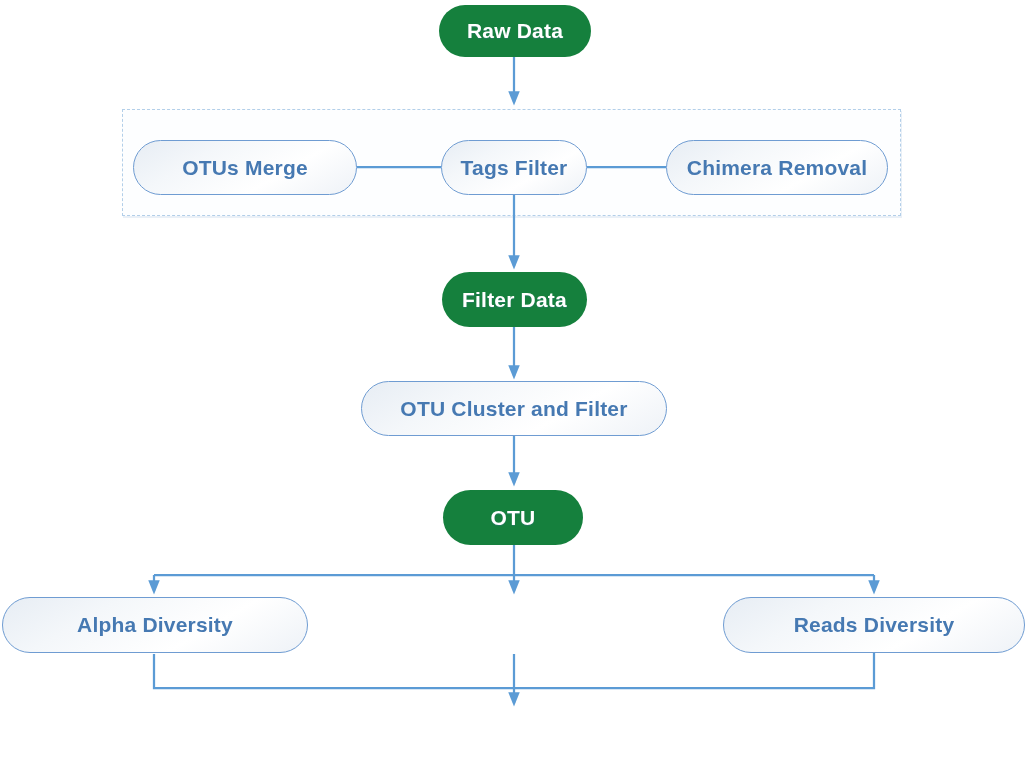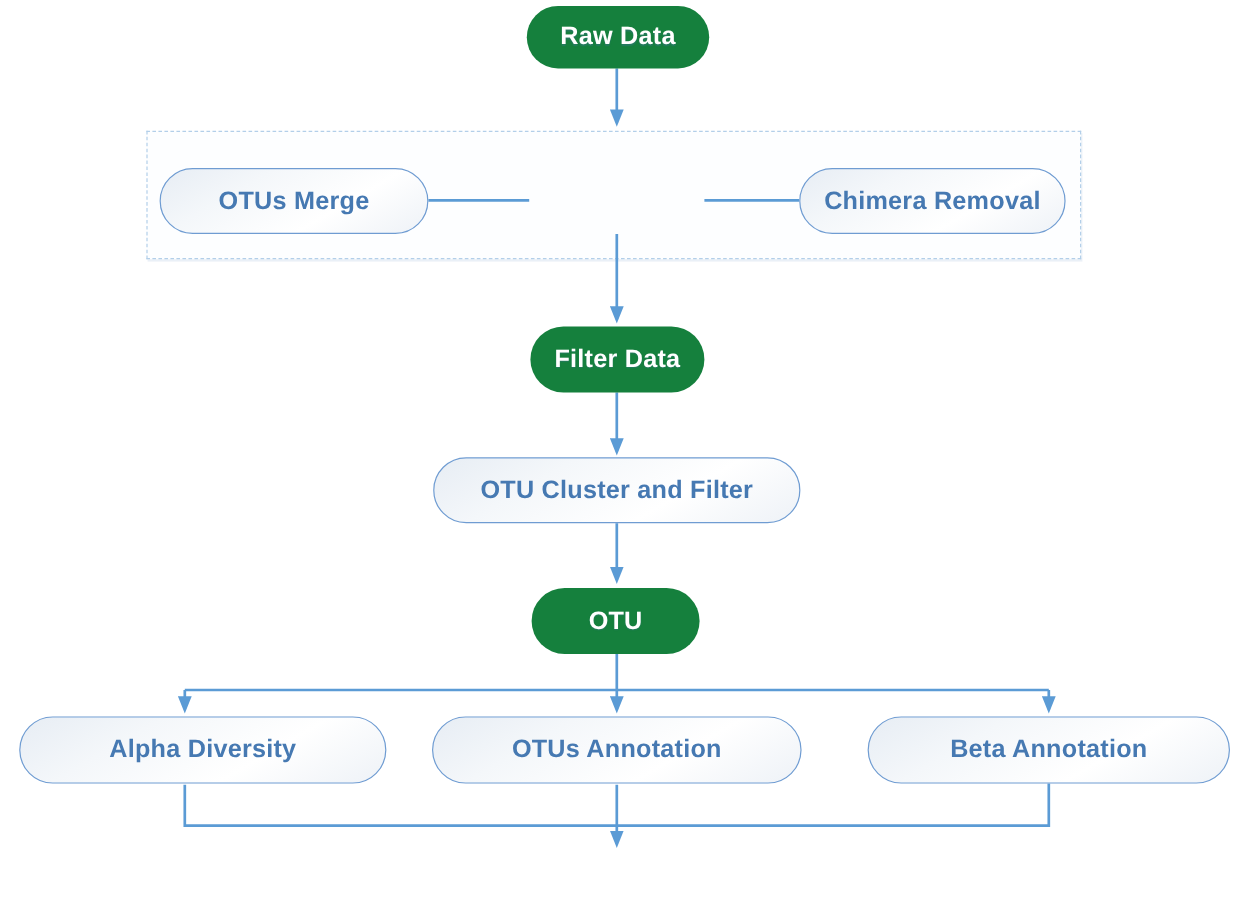--- a/index.html
+++ b/index.html
@@ -84,29 +84,29 @@
       <line x1="874" y1="575" x2="874" y2="591" marker-end="url(#ah)"></line>
       <path d="M154,654 L154,688 L874,688 L874,653"></path>
       <line x1="514" y1="654" x2="514" y2="703" marker-end="url(#ah)"></line>
     </g>
   </svg>
 
   <div class="node solid" style="left:439px; top:5px; width:152px; height:52px;">Raw Data</div>
 
   <div class="node outlined" style="left:133px; top:140px; width:224px; height:55px;">OTUs Merge</div>
 
+  <div class="node outlined" style="left:441px; top:140px; width:146px; height:55px;">Tags Filter</div>
 
   <div class="node outlined" style="left:666px; top:140px; width:222px; height:55px;">Chimera Removal</div>
 
   <div class="node solid" style="left:442px; top:272px; width:145px; height:55px;">Filter Data</div>
 
   <div class="node outlined" style="left:361px; top:381px; width:306px; height:55px;">OTU Cluster and Filter</div>
 
   <div class="node solid" style="left:443px; top:490px; width:140px; height:55px;">OTU</div>
 
-  <div class="node outlined" style="left:16px; top:597px; width:306px; height:56px;text-align:right;">Alpha Diversity</div>
+  <div class="node outlined" style="left:2px; top:597px; width:306px; height:56px;text-align:right;">Alpha Diversity</div>
 
-  <div class="node outlined" style="left:360px; top:597px; width:308px; height:56px;">OTUs Annotation</div>
 
-  <div class="node outlined" style="left:723px; top:597px; width:302px; height:56px;">Beta Annotation</div>
+  <div class="node outlined" style="left:723px; top:597px; width:302px; height:56px;">Reads Diversity</div>
 
 
 </div>
 
 </body></html>

